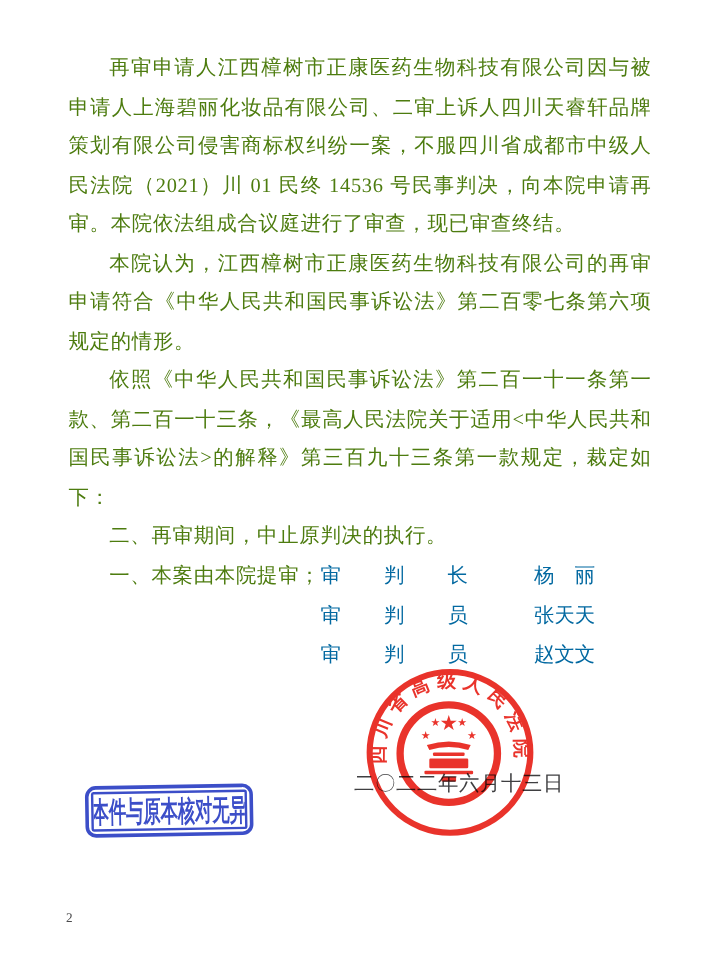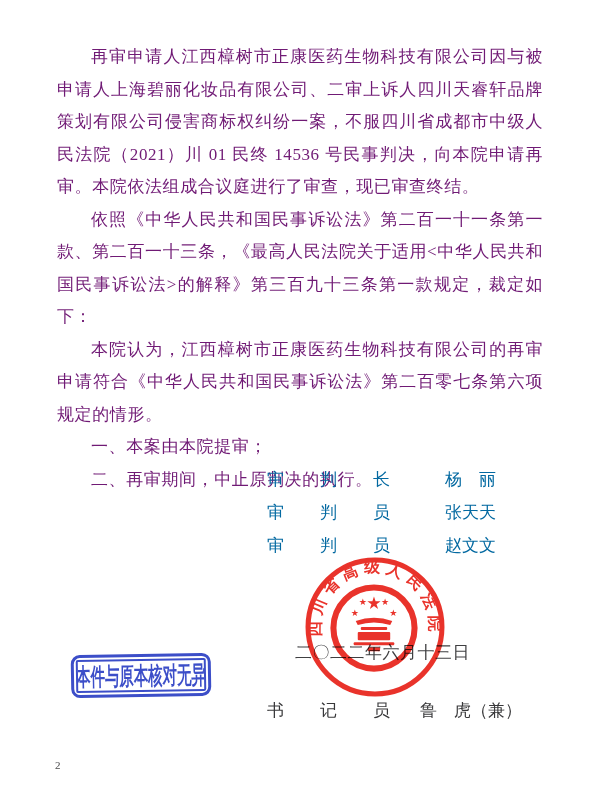--- a/index.html
+++ b/index.html
@@ -12,21 +12,21 @@
     color:#38383a;
   }
   .body-text{padding:41px 57px 0 57px;}
   .body-text p{
     margin:0;
     font-size:17px;
     line-height:32.5px;
     letter-spacing:0.6px;
     text-indent:2em;
     text-align:justify;
-    color:#701a75;
+    color:#4d7c0f;
   }
   
   .sig-block{position:absolute;left:267px;top:463px;}
   .sig-row{height:33px;display:flex;align-items:center;font-size:17px;color:#0369a1;}
   .role-spread{
     display:inline-block;width:123px;
     text-align:justify;text-align-last:justify;
     white-space:nowrap;
   }
   .sig-row .name{margin-left:55px;white-space:nowrap;}
@@ -69,24 +69,24 @@
     font-size:11px;color:#4a4a4c;
   }
 </style>
 </head>
 <body>
 
 <div class="page">
 
   <div class="body-text">
     <p>再审申请人江西樟树市正康医药生物科技有限公司因与被申请人上海碧丽化妆品有限公司、二审上诉人四川天睿轩品牌策划有限公司侵害商标权纠纷一案，不服四川省成都市中级人民法院（2021）川 01 民终 14536 号民事判决，向本院申请再审。本院依法组成合议庭进行了审查，现已审查终结。</p>
+    <p>本院认为，江西樟树市正康医药生物科技有限公司的再审申请符合《中华人民共和国民事诉讼法》第二百零七条第六项规定的情形。</p>
     <p>依照《中华人民共和国民事诉讼法》第二百一十一条第一款、第二百一十三条，《最高人民法院关于适用&lt;中华人民共和国民事诉讼法&gt;的解释》第三百九十三条第一款规定，裁定如下：</p>
-    <p>本院认为，江西樟树市正康医药生物科技有限公司的再审申请符合《中华人民共和国民事诉讼法》第二百零七条第六项规定的情形。</p>
+    <p>二、再审期间，中止原判决的执行。</p>
     <p>一、本案由本院提审；</p>
-    <p>二、再审期间，中止原判决的执行。</p>
   </div>
 
   <div class="sig-block">
     <div class="sig-row">
       <span class="role-spread">审判长</span>
       <span class="name">杨　丽</span>
     </div>
     <div class="sig-row">
       <span class="role-spread">审判员</span>
       <span class="name">张天天</span>
@@ -123,21 +123,17 @@
     </svg>
   </div>
 
   <div class="verify-stamp">
     <div class="inner">
       <span class="stamp-text">本件与原本核对无异</span>
     </div>
   </div>
 
   <div class="staff-block">
-    <div class="staff-row">
-      <span class="role-spread">书记员</span>
-      <span class="name">鲁　虎（兼）</span>
-    </div>
   </div>
 
   <div class="page-number">2</div>
 
 </div>
 
 </body></html>

